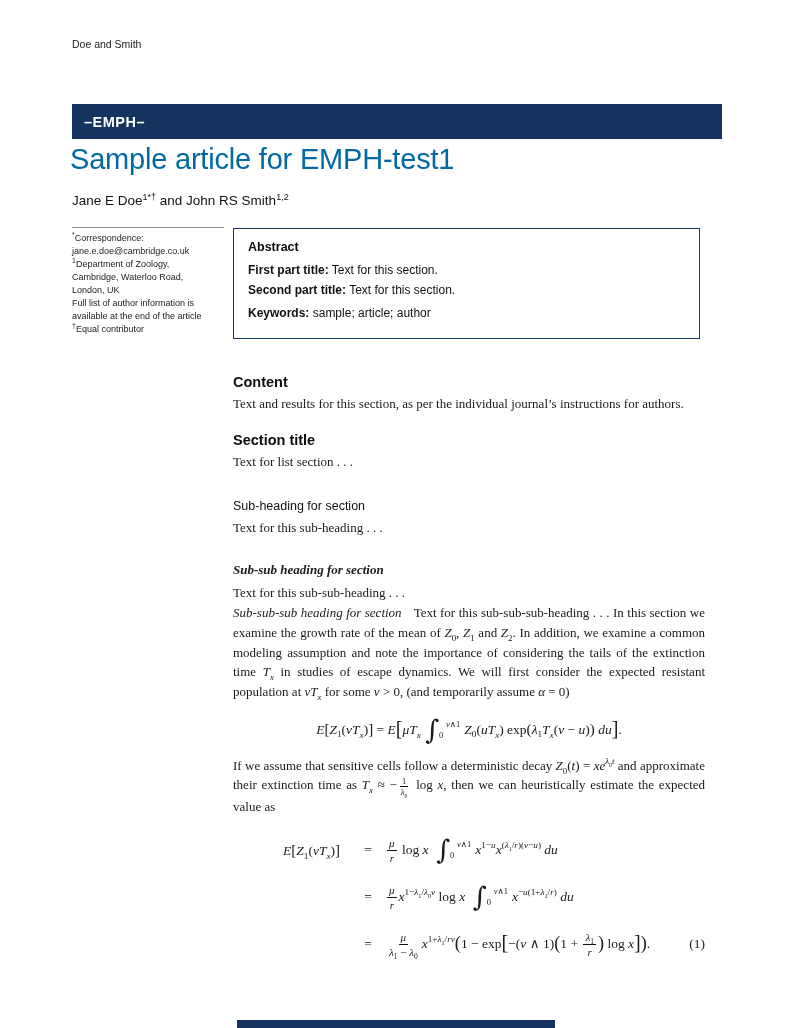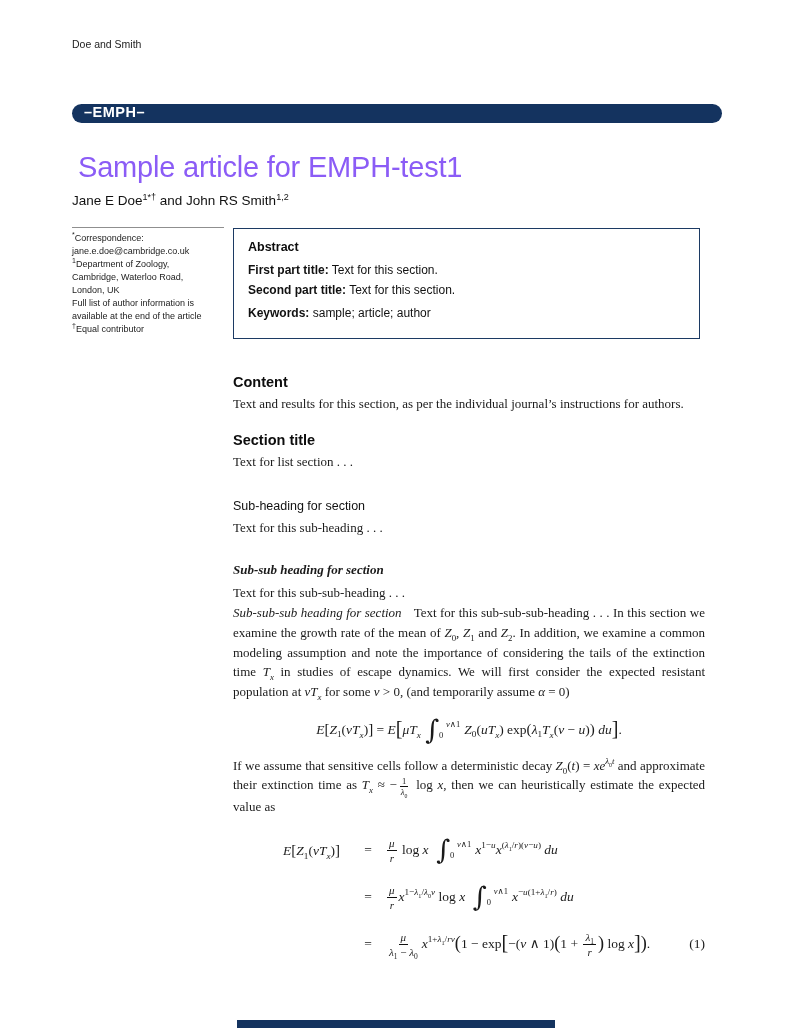--- a/index.html
+++ b/index.html
@@ -4,27 +4,27 @@
 <style>
   :root{ --navy:#14335f; }
   *{box-sizing:border-box;}
   html,body{margin:0;padding:0;background:#e8e8e8;}
   .page{position:relative;width:794px;height:1028px;margin:0 auto;background:#ffffff;
         font-family:"Liberation Serif",serif;color:#1a1a1a;overflow:hidden;}
 
   .running-head{position:absolute;left:72px;top:38px;font-family:"Liberation Sans",sans-serif;
         font-size:10.5px;color:#222;}
 
-  .banner{position:absolute;left:72px;top:104px;width:650px;height:19px;background:var(--navy);
-        display:flex;align-items:flex-start;padding-left:12px;border-radius:10px;}
+  .banner{position:absolute;left:72px;top:104px;width:650px;height:35px;background:var(--navy);
+        display:flex;align-items:center;padding-left:12px;}
   .banner span{font-family:"Liberation Sans",sans-serif;font-weight:bold;font-size:14.5px;
         color:#ffffff;letter-spacing:.5px;}
 
-  .title{position:absolute;left:70px;top:143px;margin:8px;font-family:"Liberation Sans",sans-serif;
-        font-weight:normal;font-size:29px;letter-spacing:-.2px;color:#8b5cf6;}
+  .title{position:absolute;left:70px;top:143px;margin:0;font-family:"Liberation Sans",sans-serif;
+        font-weight:normal;font-size:29px;letter-spacing:-.2px;color:#0369a1;}
 
   .authors{position:absolute;left:72px;top:193px;font-family:"Liberation Sans",sans-serif;
         font-size:13.5px;color:#111;}
   .authors sup{font-size:9px;}
 
   .side{position:absolute;left:72px;top:227px;width:152px;font-family:"Liberation Sans",sans-serif;
         font-size:9px;line-height:1.45;color:#222;}
   .side-rule{border-top:1px solid #8f8f8f;margin-bottom:4px;}
   .side sup{font-size:7px;}
 

